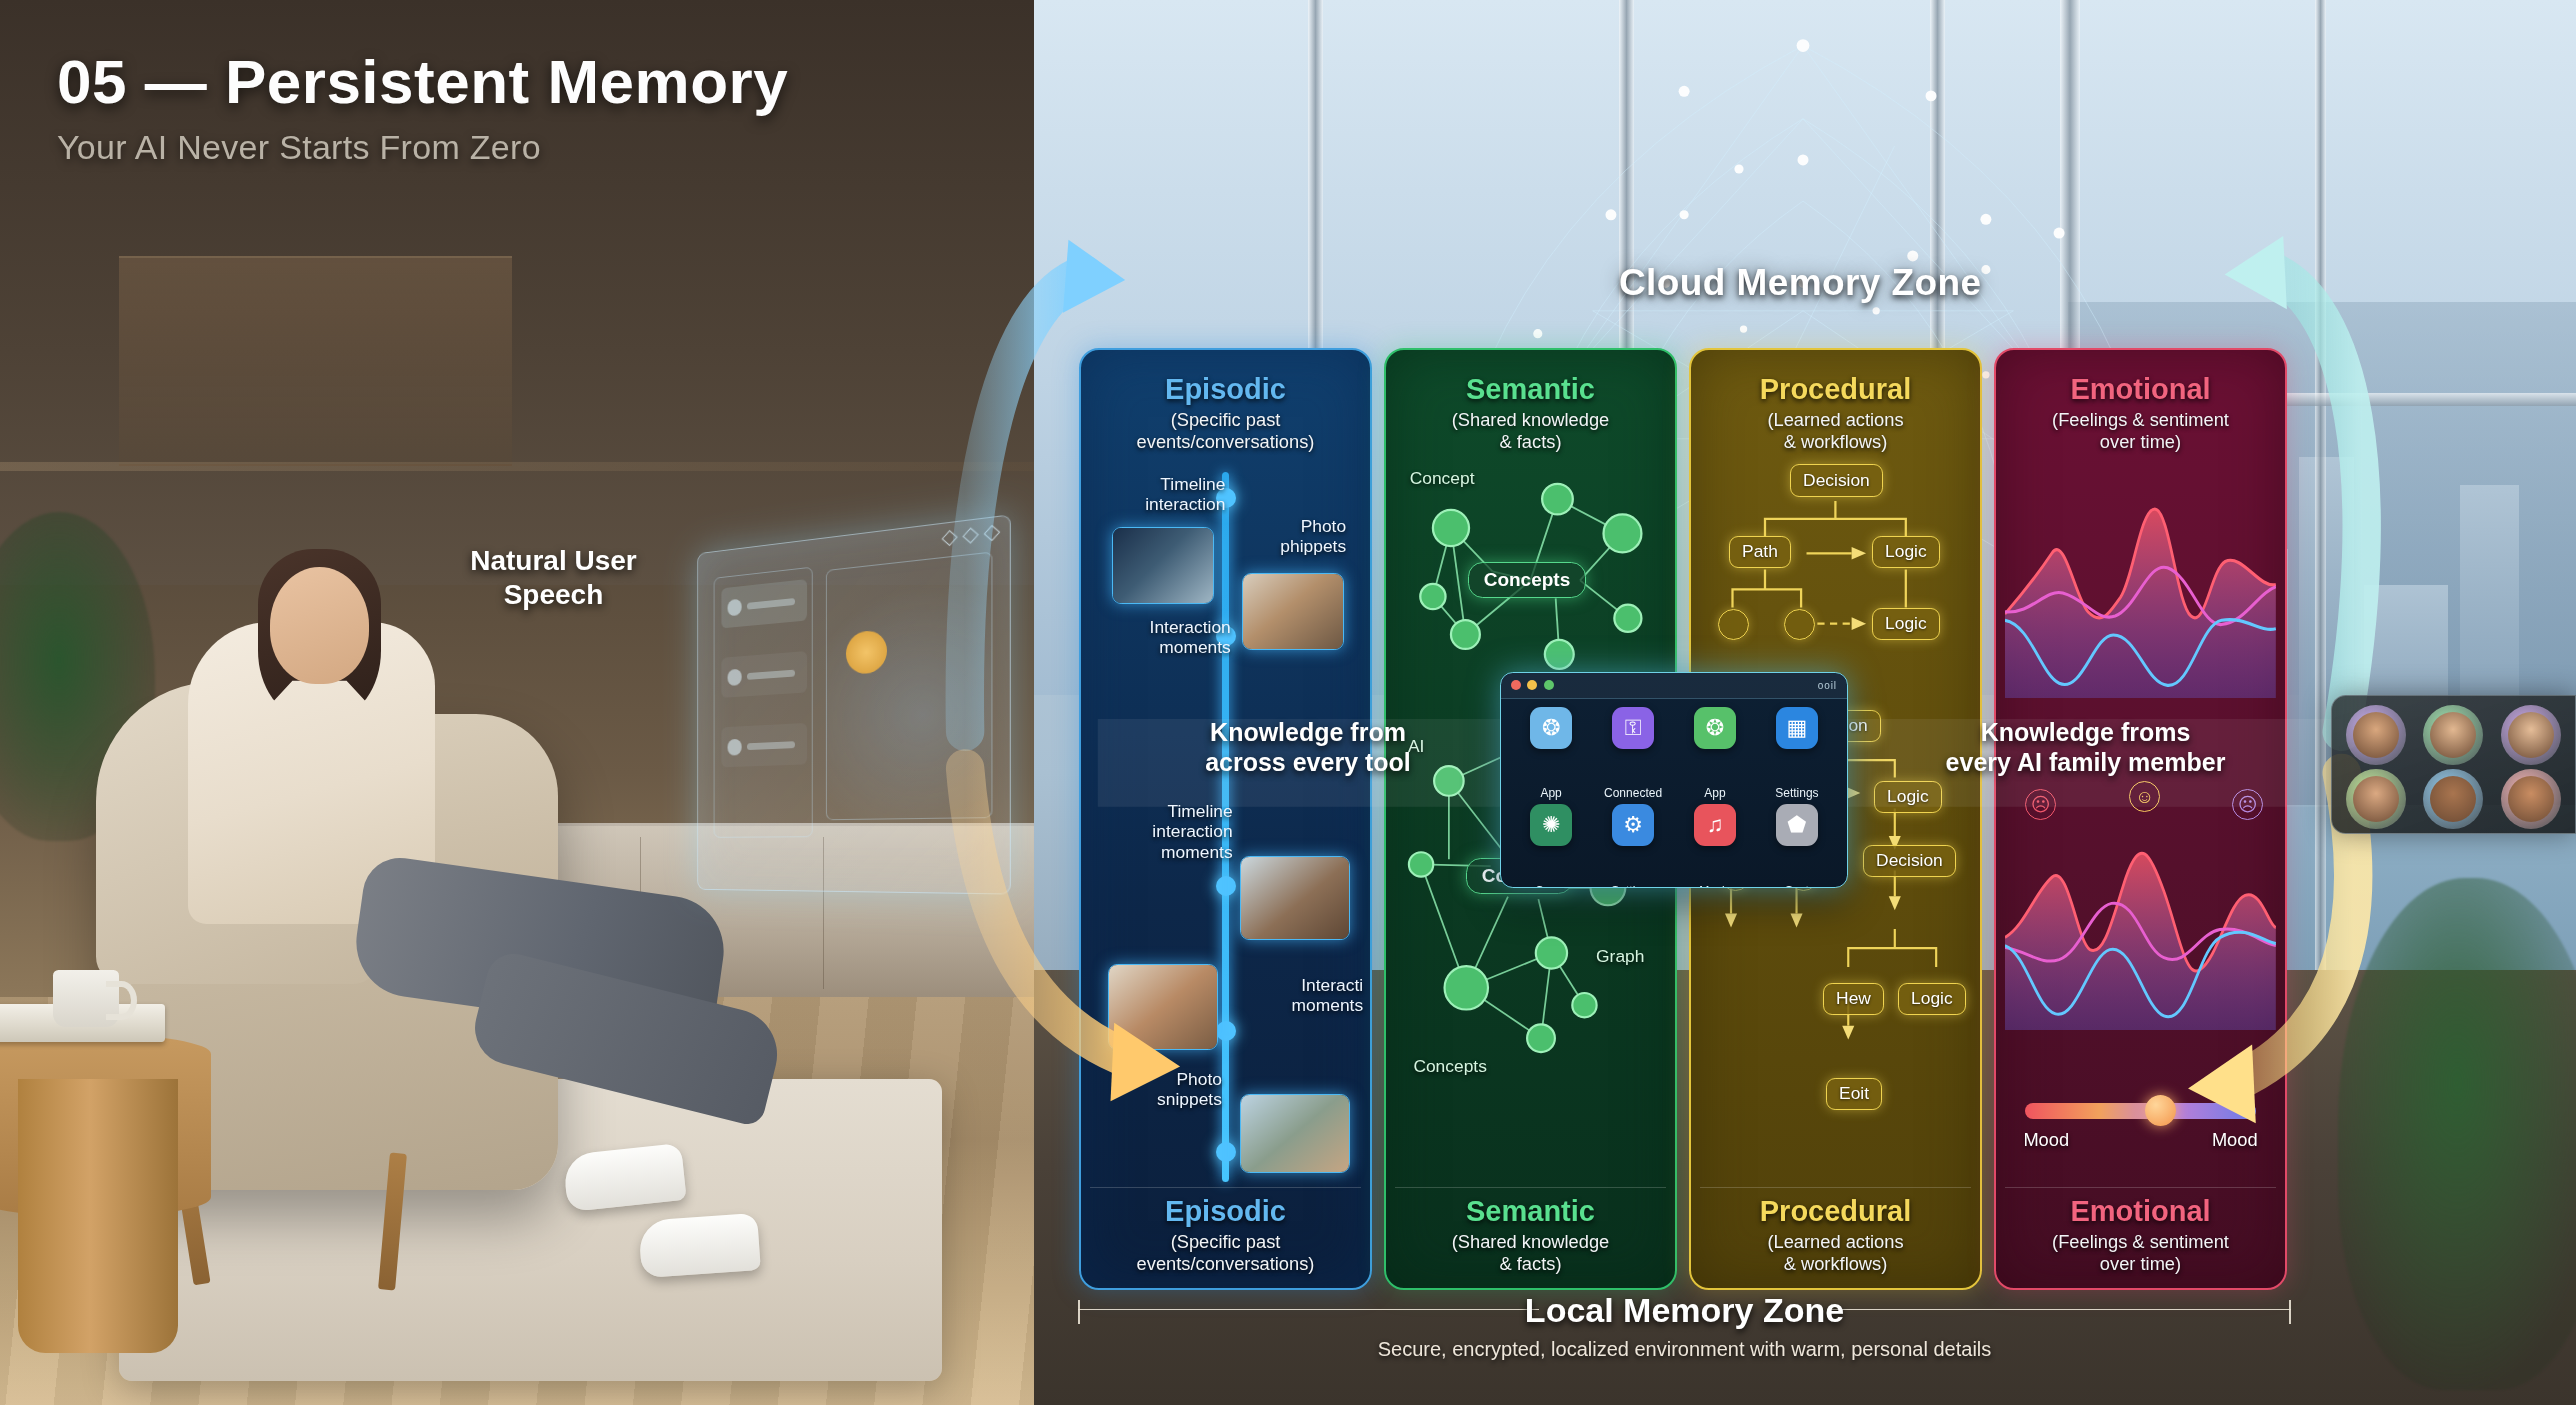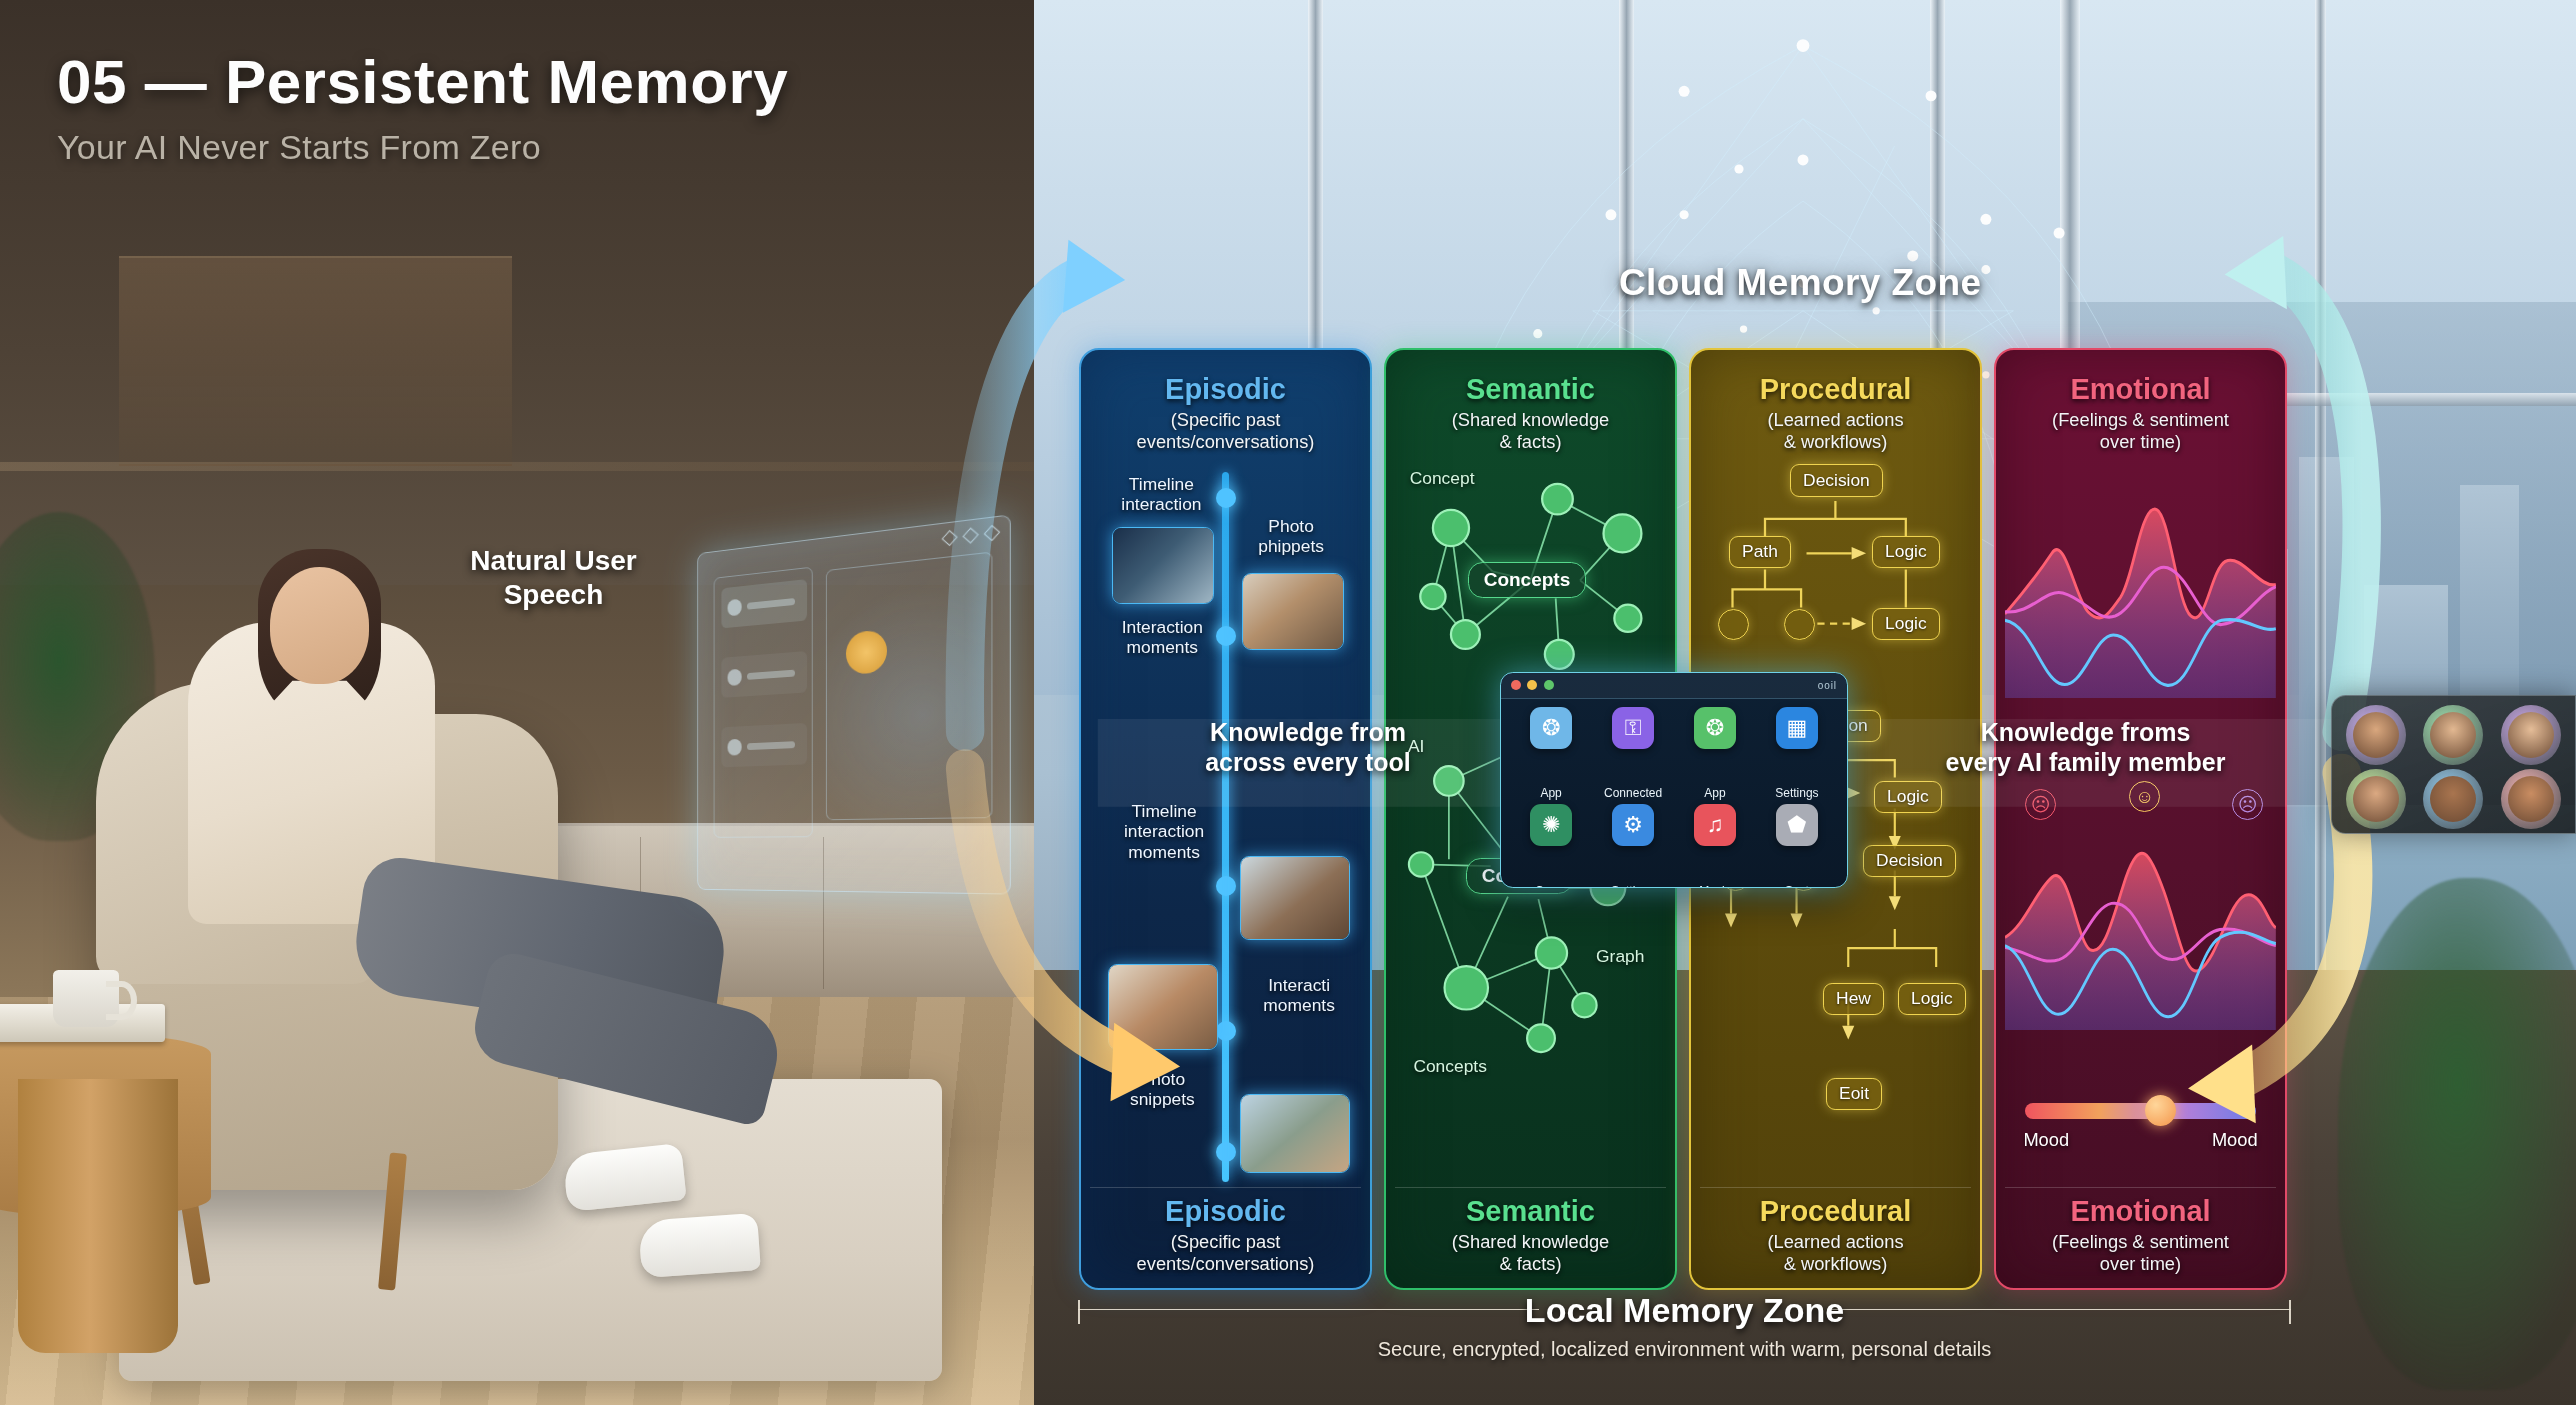--- a/index.html
+++ b/index.html
@@ -152,21 +152,21 @@
   .emotional .col-title{ color:#f2647f; }
 
   .col-body{ flex:1; position:relative; }
   .col-foot{ padding-top:7.3px; border-top:1.8px solid rgba(255,255,255,.18); text-align:center;}
 
   
   .tl-line{ position:absolute; left:50%; top:9.1px; bottom:5.5px; width:6.4px; margin-left:-3.2px;
     background:linear-gradient(180deg,#2aa7ec,#47c6ff); border-radius:3.7px; box-shadow:0 0 12.8px #3fb6ff;}
   .tl-node{ position:absolute; left:50%; width:20px; height:20px; margin-left:-10px; border-radius:50%;
     background:#4fc3ff; box-shadow:0 0 14.6px #57c9ff;}
-  .ep-label{ position:absolute; color:#eef6ff; font-size:17.4px; line-height:1.2; text-align:center;
+  .ep-label{ position:absolute; color:#eef6ff; font-size:17.4px; line-height:1.2; text-align:right;
     text-shadow:0 1.8px 4.6px rgba(0,0,0,.85);}
   .ep-photo{ position:absolute; width:102px; height:77px; border-radius:9.1px; border:1.8px solid #4bb9f5;
     box-shadow:0 0 14.6px rgba(70,185,255,.65); overflow:hidden;}
   .ep-photo .ph{ width:100%; height:100%; }
   .ph-a{ background:linear-gradient(135deg,#1a2f4a,#3e5c74 45%,#9fb6c4);}
   .ph-b{ background:linear-gradient(140deg,#d8cdbd,#b38f6b 45%,#6d5844);}
   .ph-c{ background:linear-gradient(140deg,#cbd8de,#8c6f56 55%,#5e4735);}
   .ph-d{ background:linear-gradient(140deg,#e0d6c6,#b88a65 50%,#7a5d44);}
   .ph-e{ background:linear-gradient(140deg,#bcd3e2,#8a9d8c 50%,#c5a583);}
 

